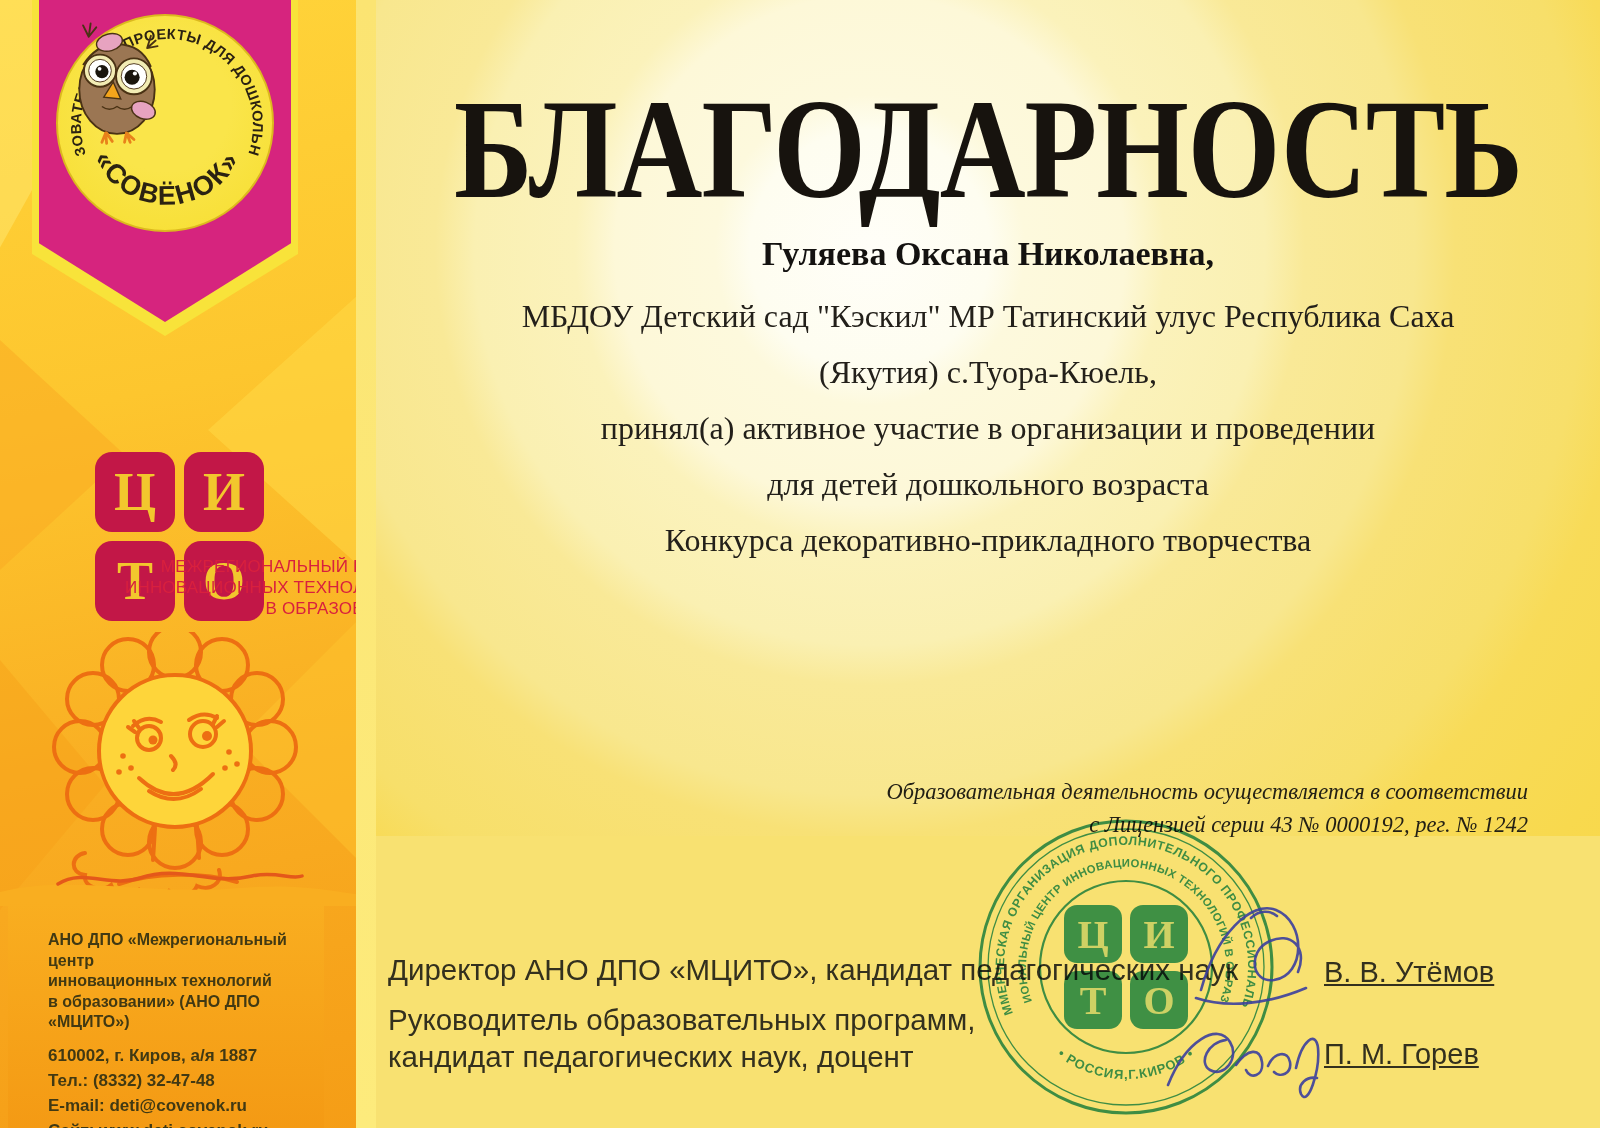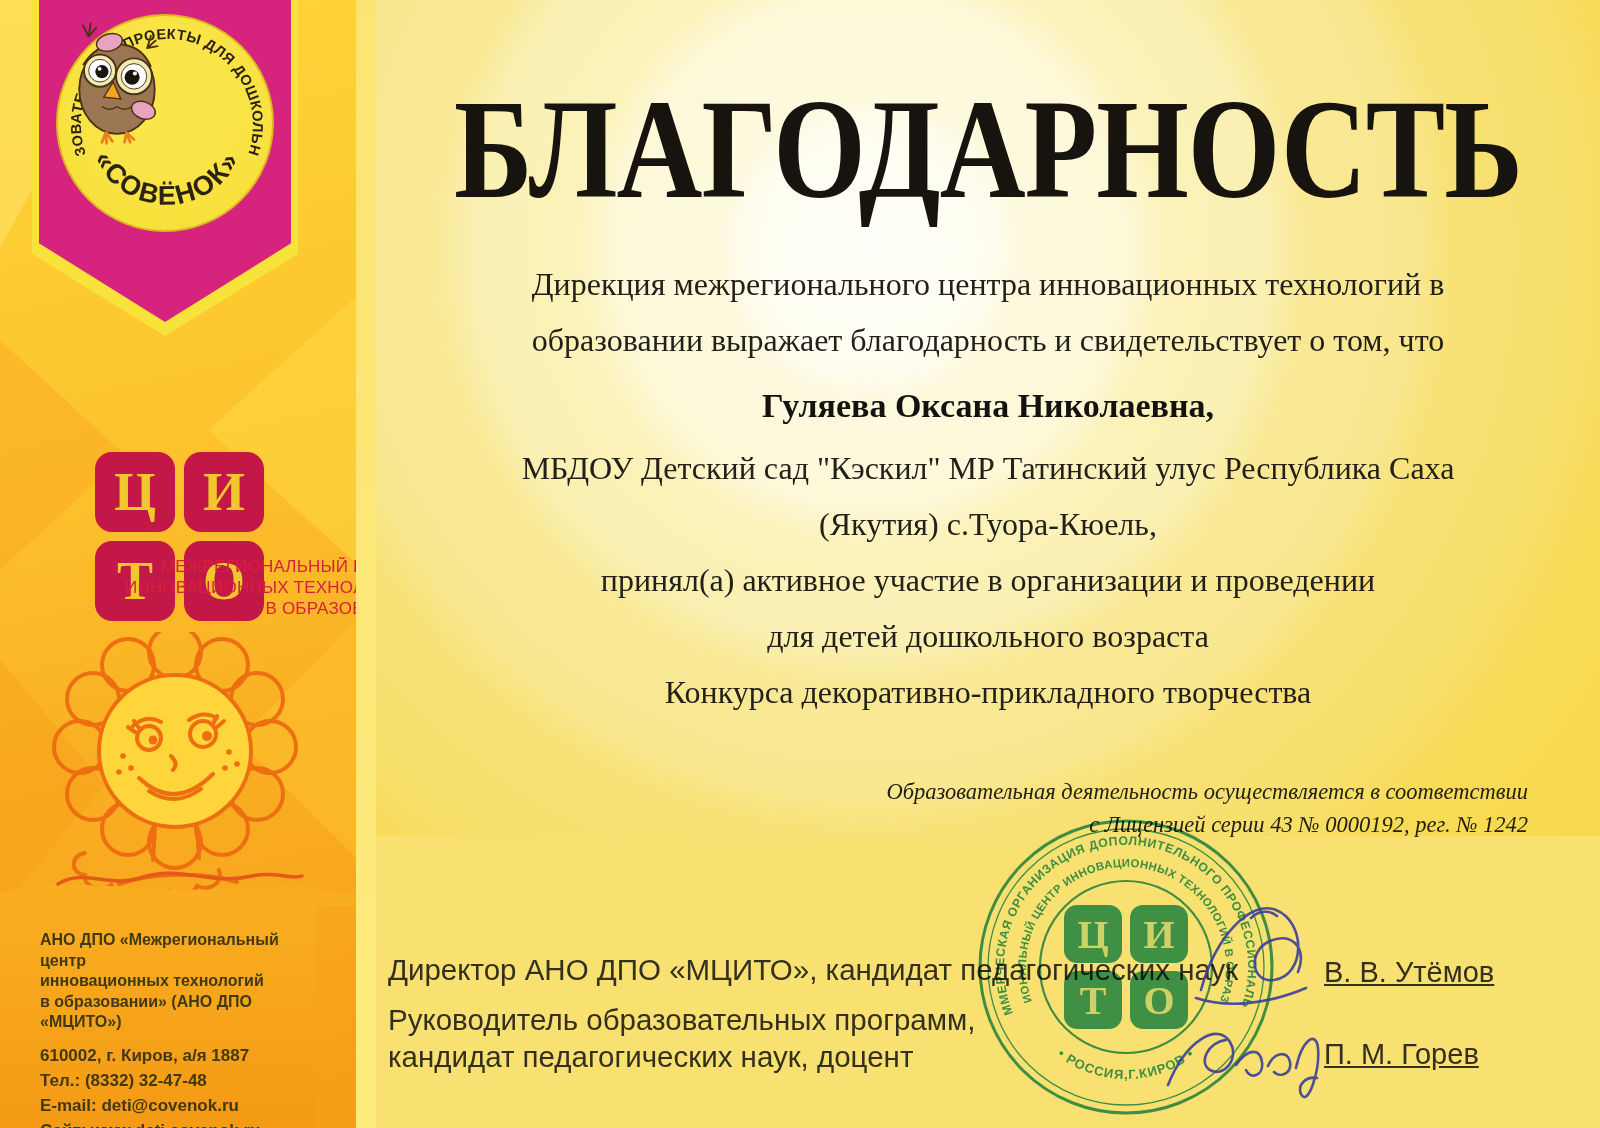--- a/index.html
+++ b/index.html
@@ -45,21 +45,21 @@
     display:flex;align-items:center;justify-content:center;}
   .tile span{font-family:"Liberation Serif",serif;font-weight:bold;font-size:54px;
     color:#f2c72d;line-height:1;}
   .caption{position:absolute;left:0;top:556px;width:412px;text-align:right;
     font-family:"Liberation Sans",sans-serif;font-weight:normal;font-size:17px;
     line-height:21px;color:#d8203e;white-space:pre-line;letter-spacing:.2px;}
 
   .sun{position:absolute;left:22px;top:632px;}
 
   .wave{position:absolute;left:0;top:866px;}
-  .contact{position:absolute;left:0;top:902px;width:316px;height:226px;
+  .contact{position:absolute;left:8px;top:902px;width:316px;height:226px;
     background:linear-gradient(#f9ae20,#f49a14);}
   .contact-inner{padding:28px 0 0 40px;font-family:"Liberation Sans",sans-serif;
     font-weight:bold;color:#413913;}
   .org{font-size:16px;line-height:20.5px;white-space:pre-line;margin-bottom:10px;}
   .cl{font-size:17px;line-height:25px;}
 
   
   .main{position:absolute;left:376px;top:0;width:1224px;height:836px;
     background:radial-gradient(circle 1250px at 494px 250px,
       #fffef8 0px,#fefdf0 120px,#fdf9dd 155px,#fdf8d8 255px,#fbf2bb 295px,
@@ -217,22 +217,20 @@
         <div class="cl">E-mail: deti@covenok.ru</div>
         <div class="cl">Сайт: www.deti.covenok.ru</div>
       </div>
     </div>
 
     <div class="strip"></div>
   </aside>
 
   <main class="main">
     <h1 class="title">БЛАГОДАРНОСТЬ</h1>
-    <p class="intro">Дирекция межрегионального центра инновационных технологий в
-образовании выражает благодарность и свидетельствует о том, что</p>
     <p class="rname">Гуляева Оксана Николаевна,</p>
     <p class="bodyln orgln">МБДОУ Детский сад "Кэскил" МР Татинский улус Республика Саха
 (Якутия) с.Туора-Кюель,</p>
     <p class="bodyln">принял(а) активное участие в организации и проведении</p>
     <p class="bodyln">для детей дошкольного возраста</p>
     <p class="bodyln">Конкурса декоративно-прикладного творчества</p>
 
     <div class="license">Образовательная деятельность осуществляется в соответствии
 с Лицензией серии 43 № 0000192, рег. № 1242</div>
 

